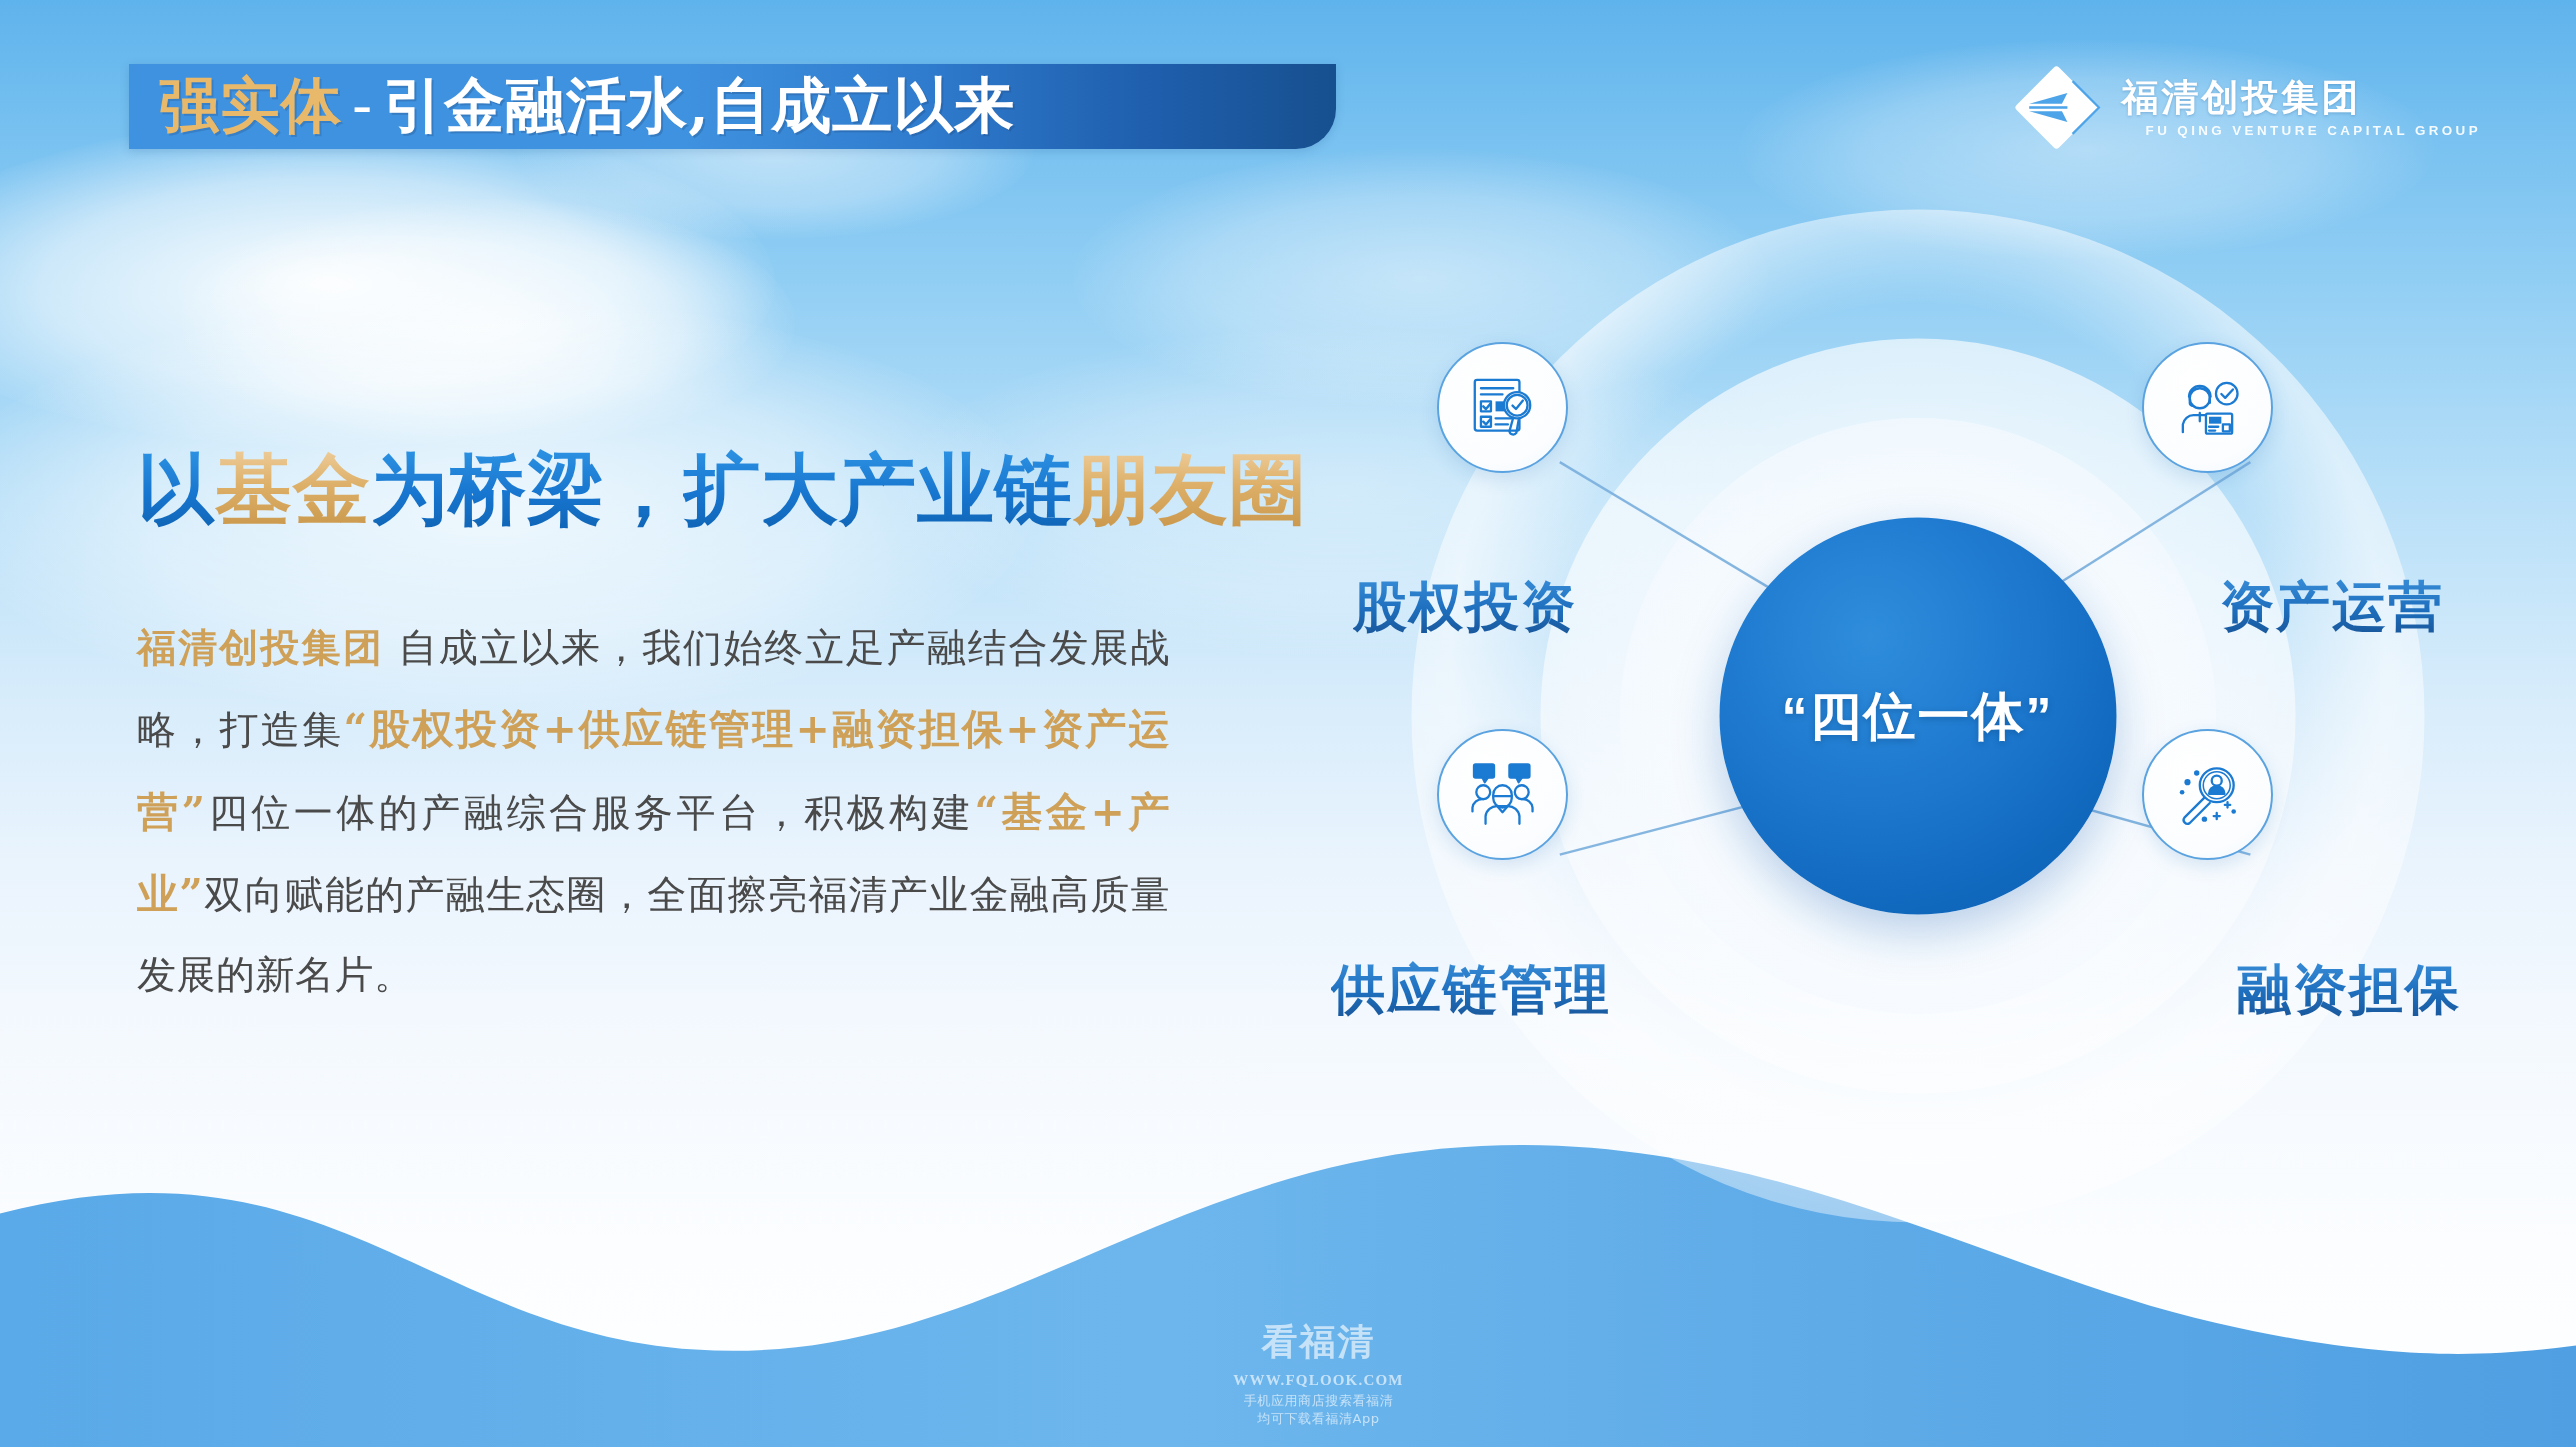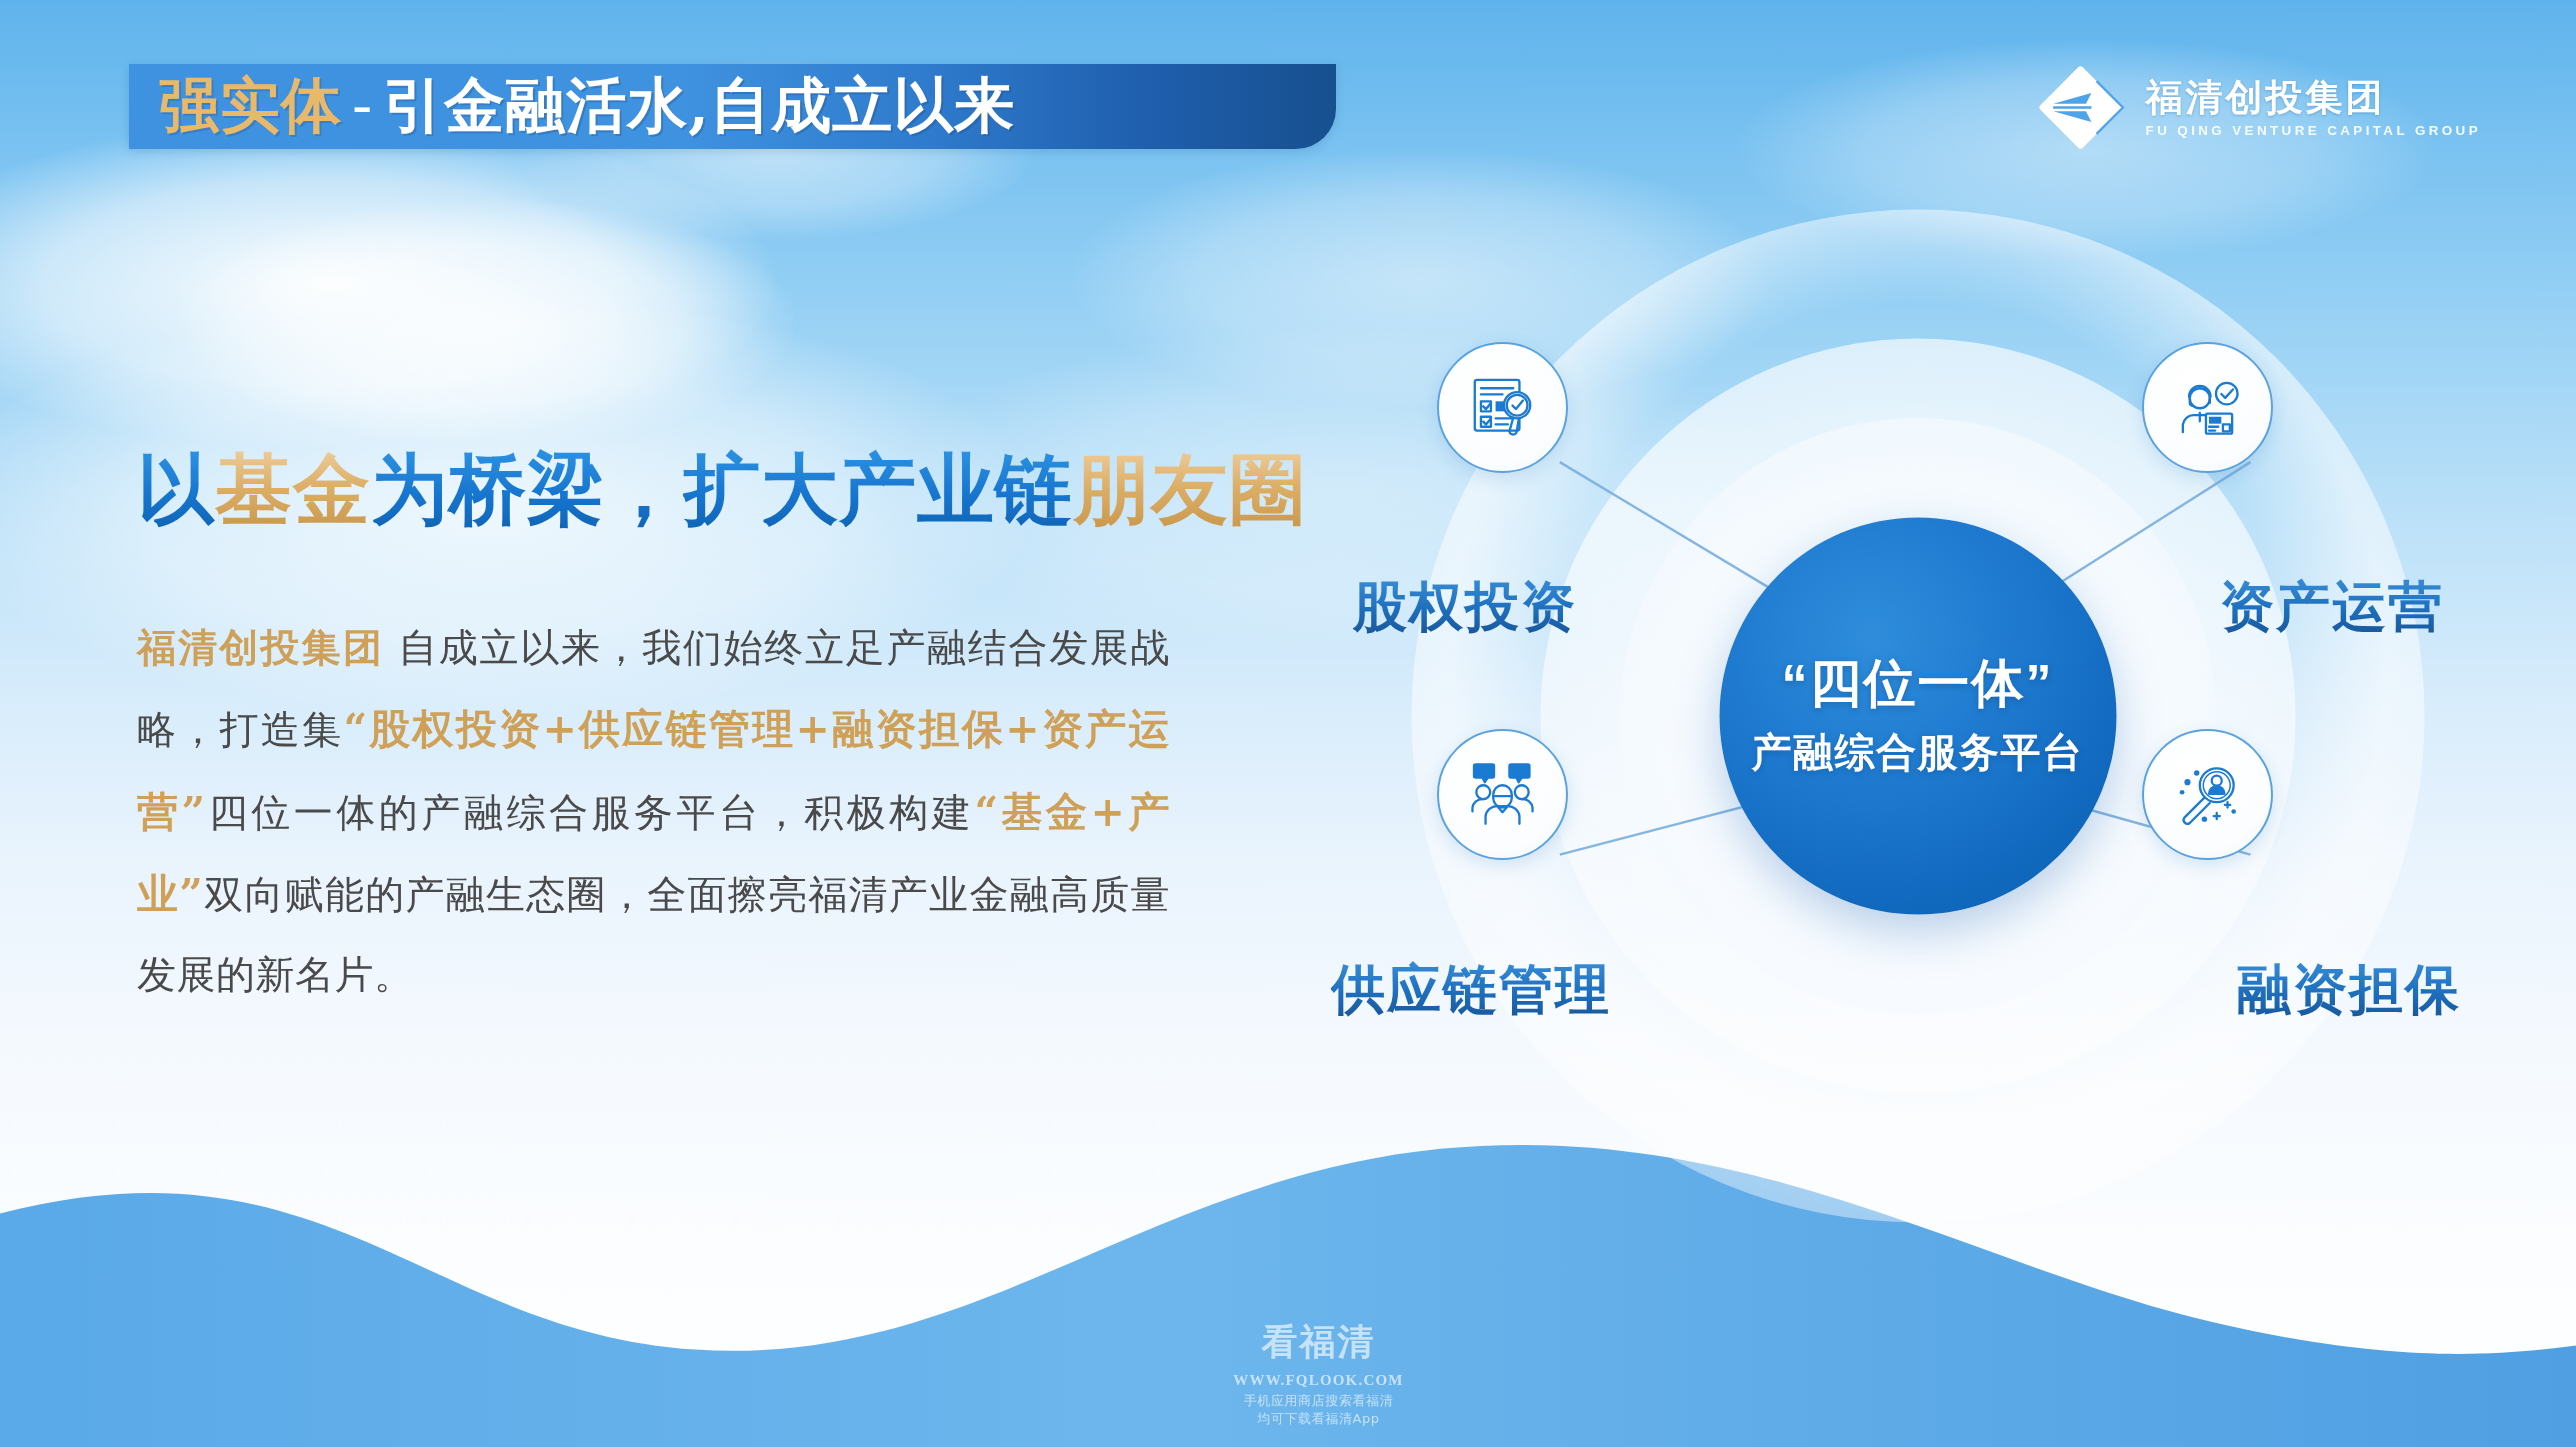--- a/index.html
+++ b/index.html
@@ -96,20 +96,21 @@
   .logo-cn {
     color:#fff; font-size:37px; font-weight:bold; letter-spacing:3px;
     font-family:"DejaVu Sans", sans-serif;
     line-height:1.12;
     text-shadow:0 1px 3px rgba(30,90,150,.3);
   }
   .logo-en {
     color:rgba(255,255,255,.92); font-size:13.4px; letter-spacing:3.4px;
     font-family:"Liberation Sans", sans-serif; font-weight:bold;
     margin-top:4px;
+    margin-left:24px;
   }
 
   
   .headline {
     position:absolute; left:137px; top:449px;
     font-family:"DejaVu Serif", serif;
     font-weight:bold;
     font-size:77px;
     line-height:1.06;
     white-space:nowrap;
@@ -308,21 +309,20 @@
       <g stroke="#79aedd" stroke-width="2.4" fill="none" opacity="0.9">
         <line x1="190" y1="305" x2="415" y2="440"></line>
         <line x1="885" y1="305" x2="672" y2="440"></line>
         <line x1="190" y1="700" x2="420" y2="640"></line>
         <line x1="885" y1="700" x2="670" y2="640"></line>
       </g>
     </svg>
 
     <div class="core">
       <div class="core-t1">“四位一体”</div>
-      <div class="core-t2">产融综合服务平台</div>
     </div>
 
     <div class="node node-tl">
       <span>
         <svg viewBox="0 0 100 100" fill="none" stroke="#1b7ad1" stroke-width="3" stroke-linecap="round" stroke-linejoin="round">
           <rect x="14" y="14" width="58" height="66" rx="3"></rect>
           <line x1="22" y1="25" x2="64" y2="25"></line>
           <line x1="22" y1="33" x2="50" y2="33"></line>
           <rect x="22" y="42" width="13" height="13"></rect>
           <path d="M25 48.5 l3.5 3.5 l6 -7" stroke-width="3.2"></path>

